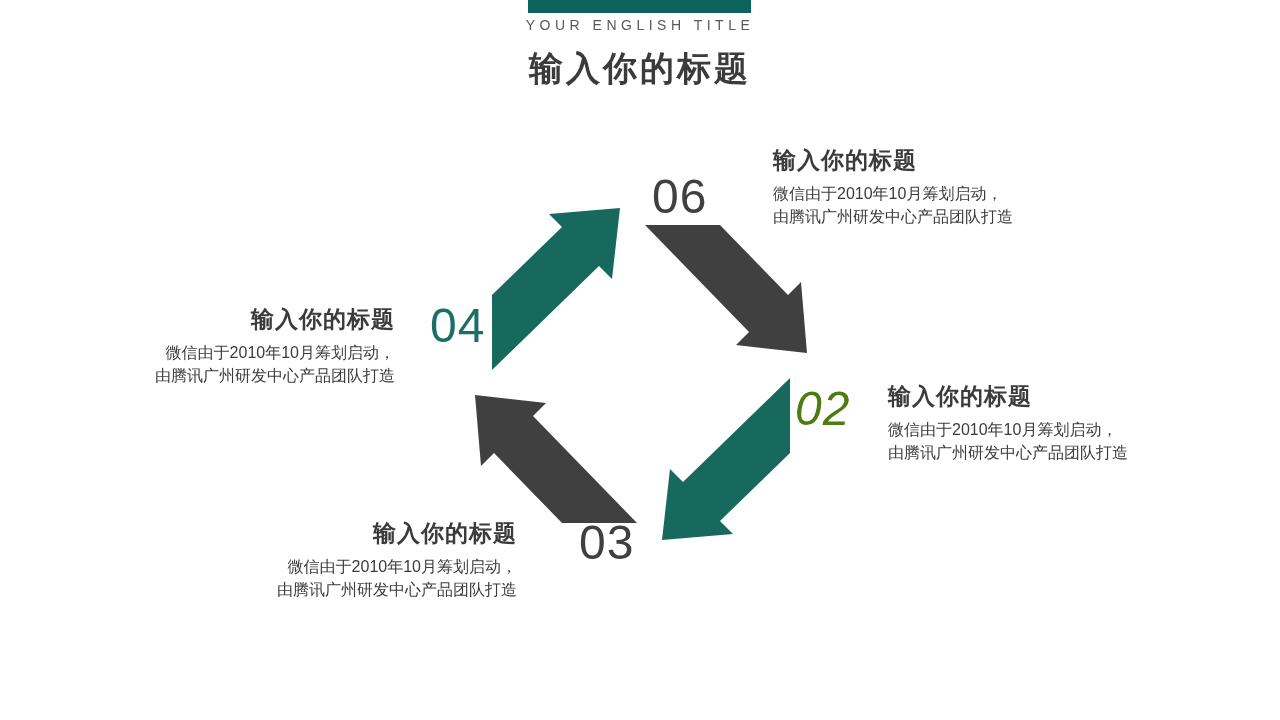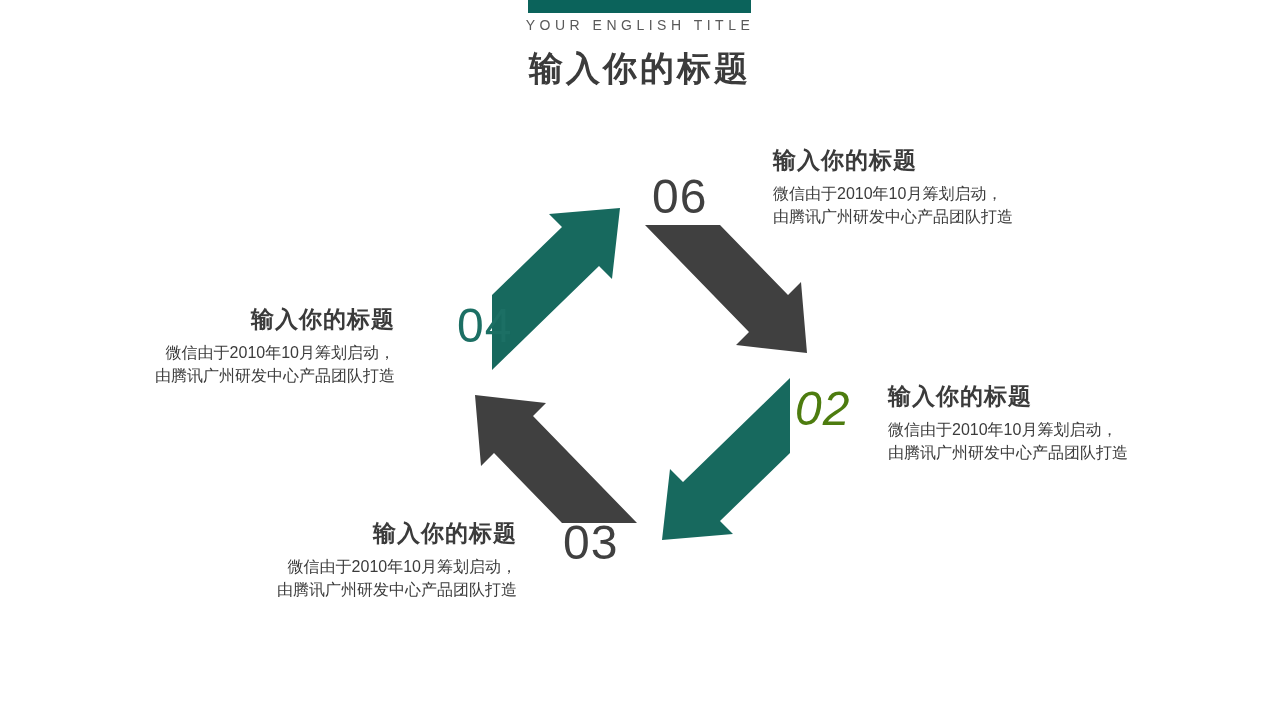--- a/index.html
+++ b/index.html
@@ -23,22 +23,22 @@
   
   .cycle-svg{position:absolute;left:0;top:0;width:1280px;height:720px;pointer-events:none;}
 
   
   .step-num{
     position:absolute;font-size:48px;line-height:1;font-weight:400;
     letter-spacing:1px;white-space:nowrap;
   }
   .num-1{left:652px;top:173px;}
   .num-2{left:795px;top:385px;}
-  .num-3{left:563px;top:519px;}
-  .num-4{left:430px;top:302px;margin-left:27px;}
+  .num-3{left:579px;top:519px;}
+  .num-4{left:430px;top:302px;}
 
   
   .step-text{position:absolute;white-space:nowrap;}
   .step-text .t{margin:0 0 8px 0;font-size:23px;font-weight:700;line-height:27px;letter-spacing:1px;}
   .step-text .d{font-size:16px;font-weight:400;line-height:23px;}
   .step-text .d span{display:block;}
   .st-1{left:773px;top:147px;text-align:left;}
   .st-2{left:888px;top:383px;text-align:left;}
   .st-3{right:763px;top:520px;text-align:right;}
   .st-4{right:885px;top:306px;text-align:right;}

